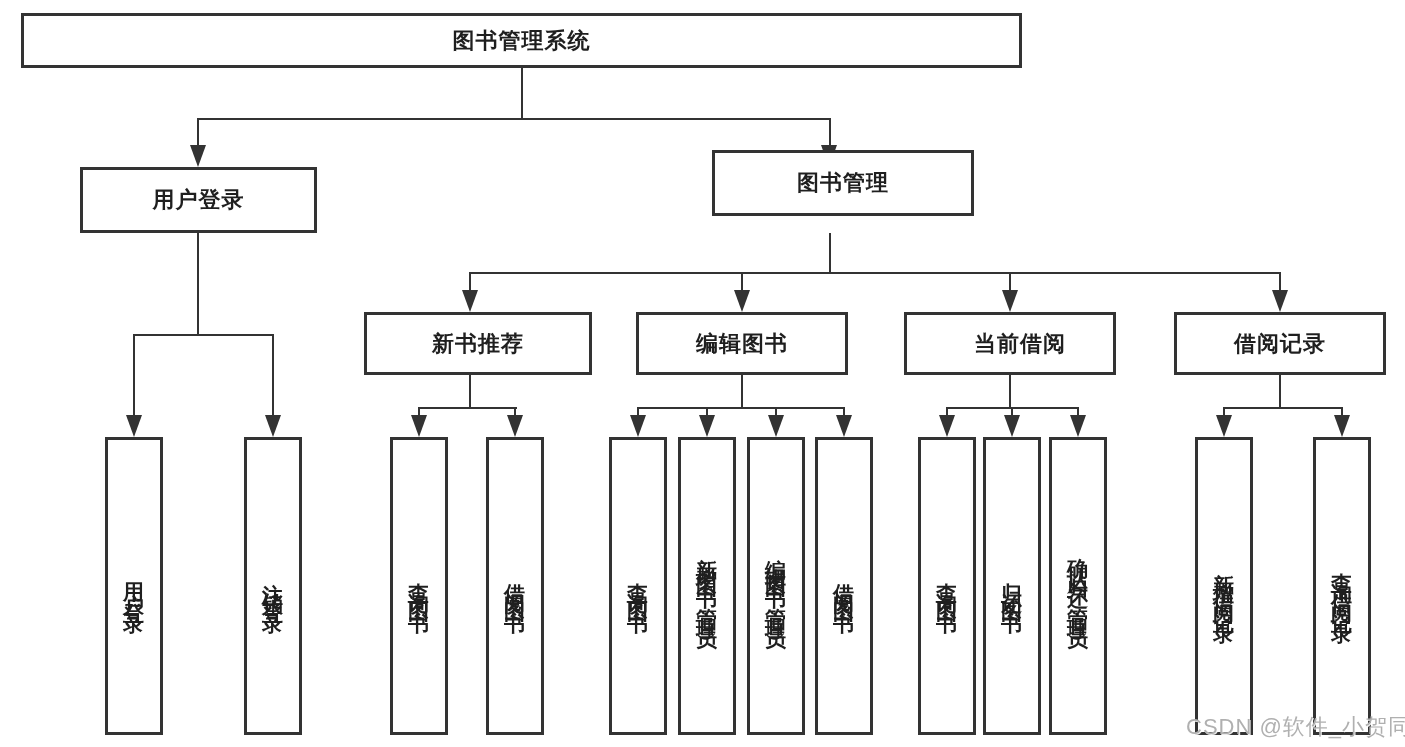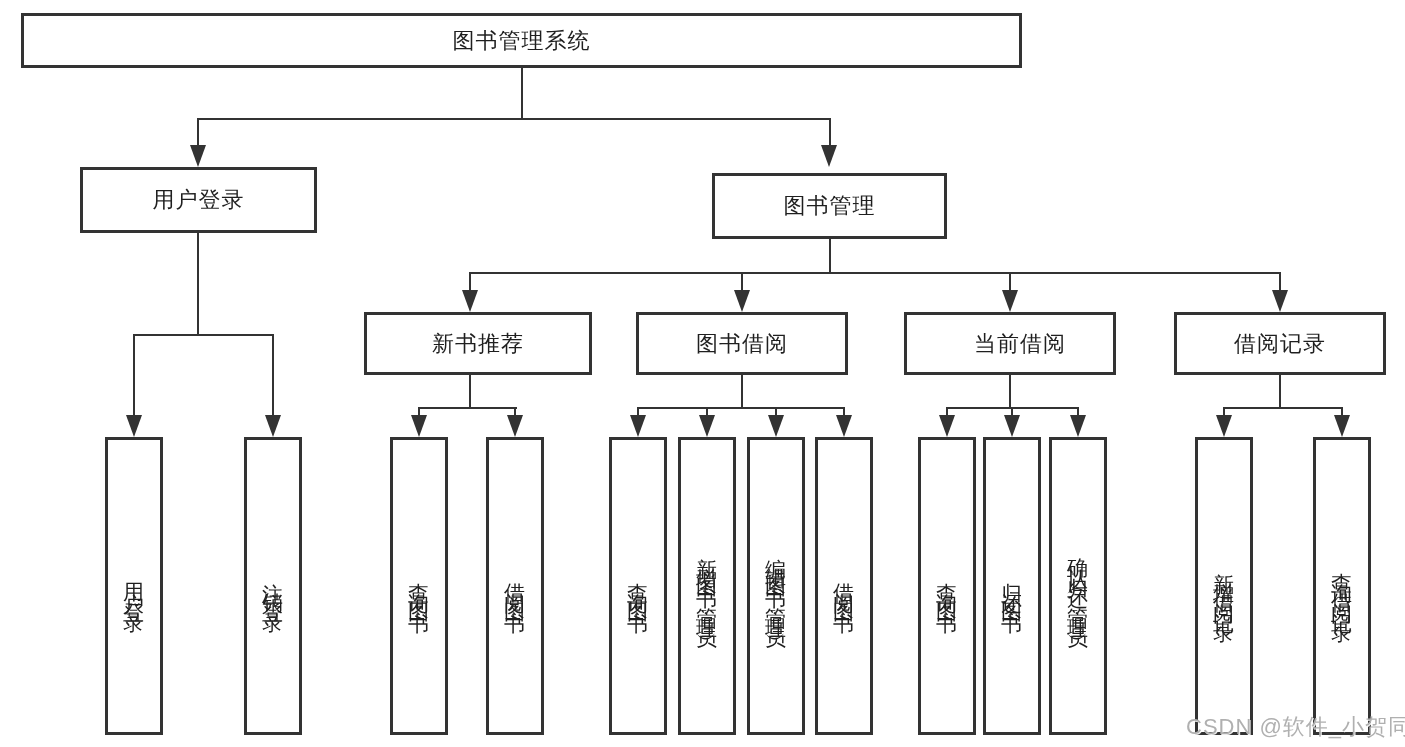--- a/index.html
+++ b/index.html
@@ -12,20 +12,21 @@
     position: absolute;
     background: #ffffff;
     border: 3px solid var(--line);
     display: flex;
     align-items: center;
     justify-content: center;
     color: #1f1f1f;
     font-size: 22px;
     letter-spacing: 1px;
     z-index: 2;
+    font-weight: bold;
   }
   .leaf { width: 58px; height: 298px; top: 437px; }
   .vtext {
     writing-mode: vertical-rl;
     text-orientation: mixed;
     font-size: 21px;
     line-height: 1;
     letter-spacing: 10px;
     color: #1f1f1f;
     white-space: nowrap;
@@ -62,21 +63,21 @@
   <div class="vline" style="left:521px; top:68px; height:50px;"></div>
   <div class="hline" style="left:197px; top:118px; width:634px;"></div>
   <div class="vline" style="left:197px; top:118px; height:28px;"></div>
   <div class="arrow" style="left:190px; top:145px;"></div>
   <div class="vline" style="left:829px; top:118px; height:28px;"></div>
   <div class="arrow" style="left:821px; top:145px;"></div>
 
   <div class="box" style="left:80px; top:167px; width:237px; height:66px;">
     <span>用户登录</span>
   </div>
-  <div class="box" style="left:712px; top:173px; width:235px; height:66px;">
+  <div class="box" style="left:712px; top:150px; width:262px; height:66px;">
     <span>图书管理</span>
   </div>
 
   <div class="vline" style="left:197px; top:233px; height:103px;"></div>
   <div class="hline" style="left:133px; top:334px; width:141px;"></div>
   <div class="vline" style="left:133px; top:334px; height:81px;"></div>
   <div class="arrow" style="left:126px; top:415px;"></div>
   <div class="vline" style="left:272px; top:334px; height:81px;"></div>
   <div class="arrow" style="left:265px; top:415px;"></div>
 
@@ -88,21 +89,21 @@
   <div class="arrow" style="left:734px; top:290px;"></div>
   <div class="vline" style="left:1009px; top:272px; height:18px;"></div>
   <div class="arrow" style="left:1002px; top:290px;"></div>
   <div class="vline" style="left:1279px; top:272px; height:18px;"></div>
   <div class="arrow" style="left:1272px; top:290px;"></div>
 
   <div class="box" style="left:364px; top:312px; width:228px; height:63px;">
     <span>新书推荐</span>
   </div>
   <div class="box" style="left:636px; top:312px; width:212px; height:63px;">
-    <span>图书借阅</span>
+    <span>编辑图书</span>
   </div>
   <div class="box" style="left:904px; top:312px; width:212px; height:63px;padding-left:20px;">
     <span>当前借阅</span>
   </div>
   <div class="box" style="left:1174px; top:312px; width:212px; height:63px;text-align:right;">
     <span>借阅记录</span>
   </div>
 
   <div class="vline" style="left:469px; top:375px; height:34px;"></div>
   <div class="hline" style="left:418px; top:407px; width:99px;"></div>

